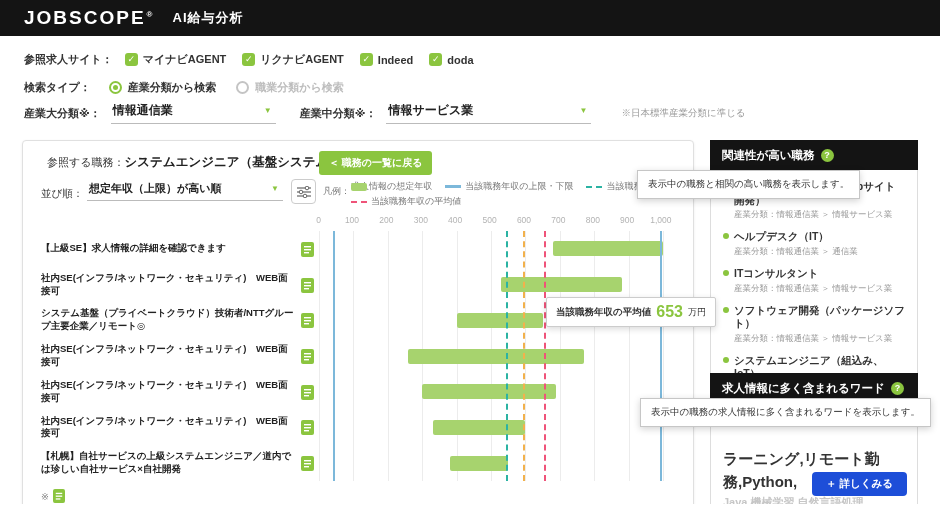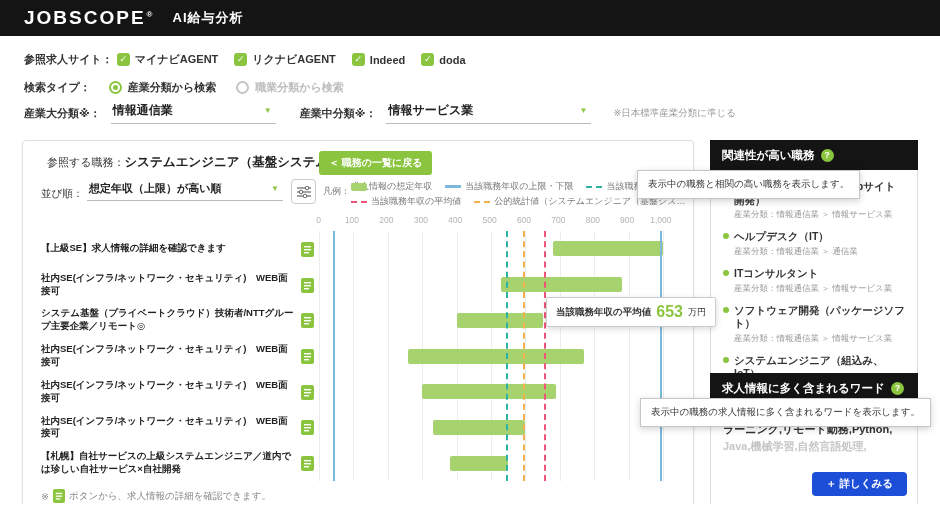--- a/index.html
+++ b/index.html
@@ -8,41 +8,41 @@
 
   
   .topbar{position:absolute;left:0;top:0;width:940px;height:36px;background:#141414;
           display:flex;align-items:center;padding-left:24px;box-sizing:border-box;}
   .logo{color:#fff;font-weight:800;font-size:19px;letter-spacing:2px;}
   .logo .reg{font-size:8px;vertical-align:super;letter-spacing:0;margin-left:1px;}
   .app-title{color:#fff;font-weight:700;font-size:13px;margin-left:20px;letter-spacing:1px;}
 
   
   .frow{position:absolute;left:24px;display:flex;align-items:center;}
-  .sites-row{top:52px;gap:4px;}
+  .sites-row{top:52px;gap:12px;}
   .type-row{top:80px;gap:18px;}
   .industry-row{top:102px;gap:10px;justify-content:space-between;}
   .flabel{font-size:11px;font-weight:700;color:#333;}
   .site{display:inline-flex;align-items:center;gap:5px;cursor:pointer;}
   .cb{width:13px;height:13px;background:#8bc53f;border-radius:3px;color:#fff;font-size:9px;
       font-weight:700;display:inline-flex;align-items:center;justify-content:center;line-height:13px;}
   .cbl{font-size:11px;font-weight:700;color:#333;}
   .rad{display:inline-flex;align-items:center;gap:6px;cursor:pointer;}
   .radio{width:13px;height:13px;border-radius:50%;border:2px solid #c4c4c4;box-sizing:border-box;position:relative;background:#fff;}
   .radio.sel{border-color:#8bc53f;}
   .radio.sel::after{content:"";position:absolute;left:2px;top:2px;width:5px;height:5px;border-radius:50%;background:#8bc53f;}
   .rlabel{font-size:11px;font-weight:700;color:#333;}
   .rlabel.off{color:#bdbdbd;}
   .select{display:inline-flex;align-items:center;justify-content:space-between;
           border-bottom:1px solid #bbb;padding:0 4px 4px 2px;cursor:pointer;box-sizing:border-box;}
   .select .val{font-size:12px;font-weight:700;color:#222;}
   .chev{color:#8bc53f;font-size:8px;margin-left:8px;}
   .sel-major{width:165px;}
   .sel-mid{width:205px;}
-  .note{font-size:9.5px;color:#999;margin-left:12px;}
+  .note{font-size:9.5px;color:#999;margin-left:20px;font-family:Liberation Mono, monospace;}
 
   
   .card{position:absolute;left:22px;top:140px;width:672px;height:372px;background:#fff;
         border:1px solid #e0e0e0;border-radius:4px;box-shadow:0 1px 3px rgba(0,0,0,.07);box-sizing:border-box;}
   .card-head{position:absolute;left:24px;top:13px;display:flex;align-items:center;}
   .job-label{font-size:11px;color:#333;}
   .job-value{font-size:12.5px;font-weight:800;color:#222;}
   .back-btn{position:absolute;left:296px;top:10px;background:#8bc53f;color:#fff;border:none;
             border-radius:3px;font-size:10px;font-weight:700;padding:5px 10px;cursor:pointer;
             font-family:inherit;white-space:nowrap;}
@@ -87,21 +87,21 @@
   .phead{background:#141414;color:#fff;height:30px;display:flex;align-items:center;gap:6px;
          padding-left:12px;font-size:11.5px;font-weight:700;}
   .qicon{width:13px;height:13px;border-radius:50%;background:#8bc53f;color:#fff;font-size:9px;
          font-weight:700;display:inline-flex;align-items:center;justify-content:center;}
   .pbody{border:1px solid #ddd;border-top:none;background:#fff;padding:10px 12px;box-sizing:border-box;}
   .rel-item{margin-bottom:9px;cursor:pointer;}
   .rel-name{display:flex;align-items:flex-start;gap:5px;font-size:10.5px;font-weight:700;color:#333;line-height:1.3;}
   .dot{width:6px;height:6px;border-radius:50%;background:#8bc53f;flex:none;margin-top:3px;}
   .rel-cat{font-size:8.5px;color:#9a9a9a;padding-left:11px;margin-top:2px;}
   .p2 .pbody{position:relative;height:102px;}
-  .wl1{margin-top:8px;font-size:11px;font-weight:700;color:#333;line-height:1.55;}
+  .wl1{margin-top:34px;font-size:15px;font-weight:700;color:#333;line-height:1.55;}
   .wl2{font-size:11px;font-weight:700;color:#c6c6c6;line-height:1.55;}
   .more-btn{position:absolute;right:10px;bottom:8px;background:#1d4ed8;color:#fff;border:none;
             border-radius:4px;font-size:10.5px;font-weight:700;padding:5px 14px;cursor:pointer;font-family:inherit;}
 
   
   .tooltip{position:absolute;background:#fff;border:1px solid #c6c6c6;box-shadow:0 2px 7px rgba(0,0,0,.18);
            padding:7px 10px;font-size:9.5px;color:#333;white-space:nowrap;z-index:40;}
   .t1{left:637px;top:170px;}
   .t2{left:640px;top:398px;}
 </style>
@@ -207,24 +207,20 @@
           <span class="lg-item">
             <span class="sw dashed" style="border-top-color: rgb(43, 179, 163);"></span>
             <span>当該職務年…</span>
           </span>
         </div>
       <div class="lg-row" id="legendRow2">
           <span class="lg-item">
             <span class="sw dashed" style="border-top-color: rgb(239, 83, 121);"></span>
             <span>当該職務年収の平均値</span>
           </span>
-          <span class="lg-item">
-            <span class="sw dashed" style="border-top-color: rgb(242, 177, 76);"></span>
-            <span>公的統計値（システムエンジニア（基盤シス…</span>
-          </span>
         </div>
     </div>
 
     <div class="chart" id="chart">
         <div class="gridline" style="left: 296px;"></div>
         <span class="tick" style="left: 296px;">0</span>
         <div class="gridline" style="left: 330.4px;"></div>
         <span class="tick" style="left: 330.4px;">100</span>
         <div class="gridline" style="left: 364.8px;"></div>
         <span class="tick" style="left: 364.8px;">200</span>
@@ -316,21 +312,20 @@
     <div class="footnote">
       <span>※</span>
       <span style="display:inline-flex;">
         <svg width="12" height="14" viewBox="0 0 13 15">
             <rect width="13" height="15" rx="2" fill="#8bc53f"></rect>
             <rect x="3" y="4" width="7" height="1.4" fill="#fff"></rect>
             <rect x="3" y="7" width="7" height="1.4" fill="#fff"></rect>
             <rect x="3" y="10" width="5" height="1.4" fill="#fff"></rect>
           </svg>
       </span>
-      <span>ボタンから、求人情報の詳細を確認できます。</span>
     </div>
   </section>
 
   <aside class="panel p1">
     <div class="phead">
       <span>関連性が高い職務</span>
       <span class="qicon">?</span>
     </div>
     <div class="pbody" id="relatedItems">
         <div class="rel-item">

